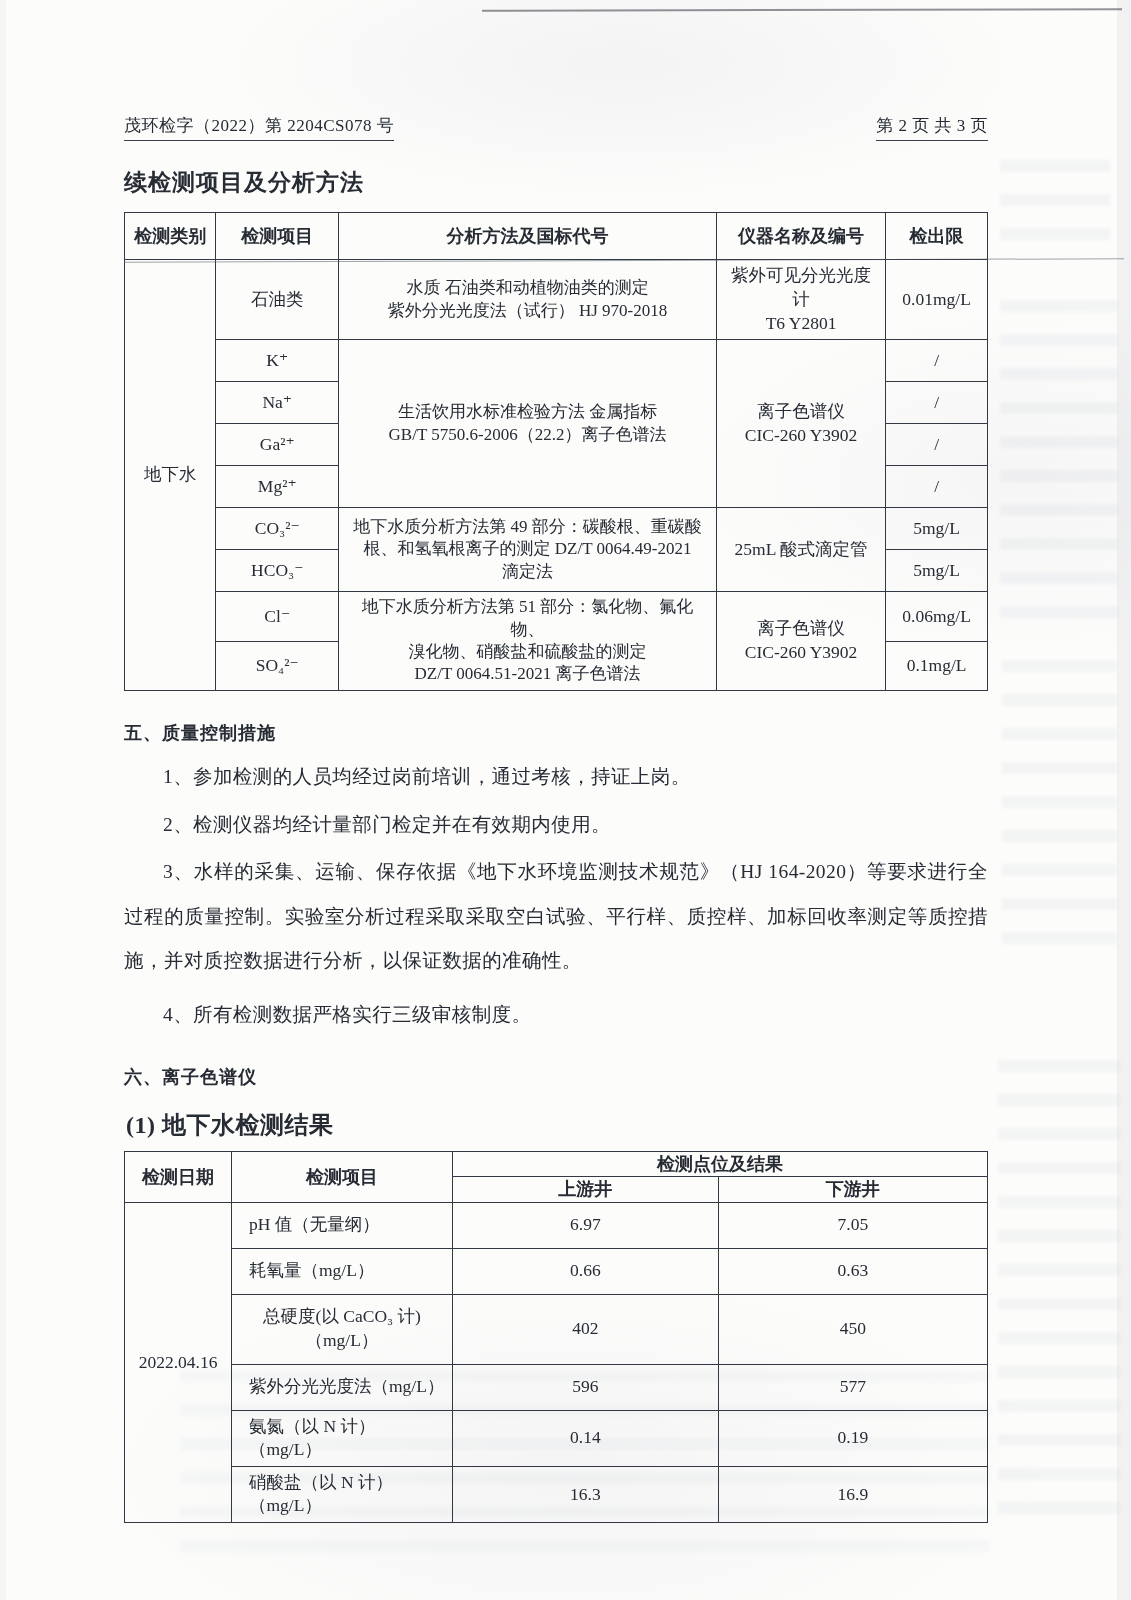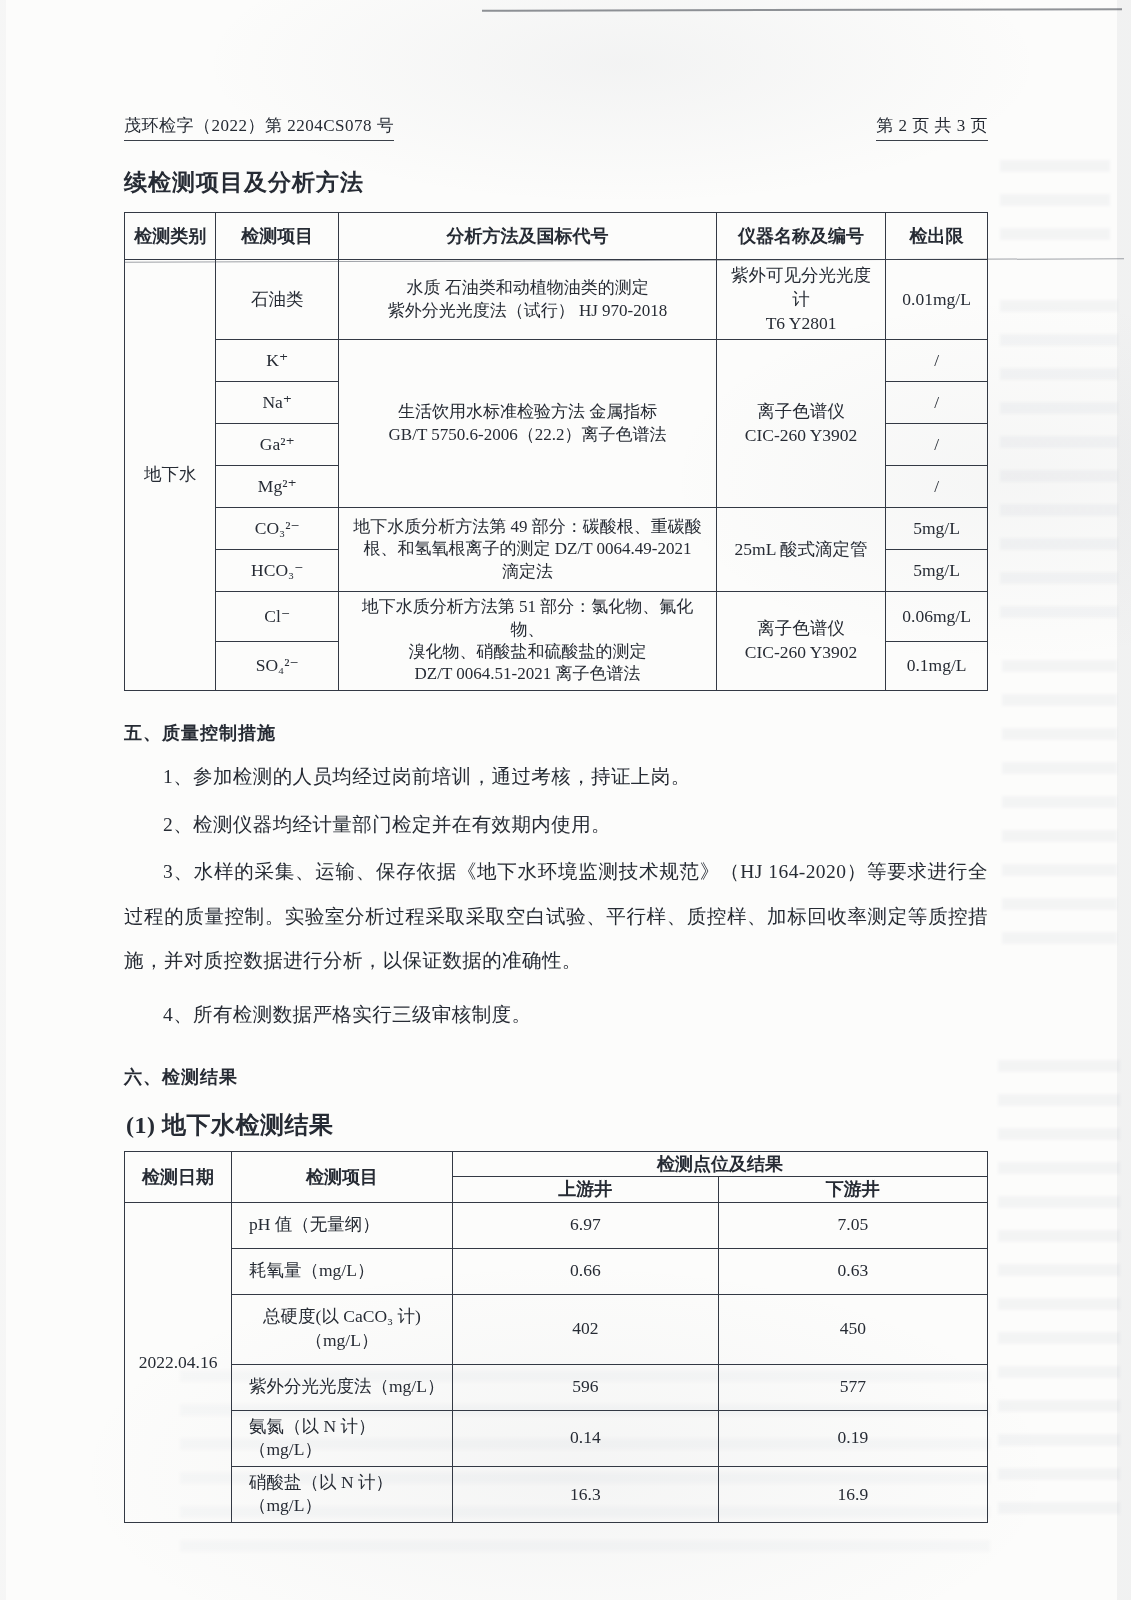--- a/index.html
+++ b/index.html
@@ -182,21 +182,21 @@
     <h2 class="sec-title">五、质量控制措施</h2>
     <div class="qc-paras">
       <p>1、参加检测的人员均经过岗前培训，通过考核，持证上岗。</p>
       <p>2、检测仪器均经计量部门检定并在有效期内使用。</p>
       <p class="long">3、水样的采集、运输、保存依据《地下水环境监测技术规范》（HJ 164-2020）等要求进行全过程的质量控制。实验室分析过程采取采取空白试验、平行样、质控样、加标回收率测定等质控措施，并对质控数据进行分析，以保证数据的准确性。</p>
       <p>4、所有检测数据严格实行三级审核制度。</p>
     </div>
   </div>
 
   <div class="results-sec">
-    <h2 class="sec-title">六、检测结果</h2>
+    <h2 class="sec-title">六、离子色谱仪</h2>
     <h3 class="sub-title">(1) 地下水检测结果</h3>
 
     <table class="result-table">
       <colgroup>
           <col class="c1">
           <col class="c2">
           <col class="c3">
           <col class="c4">
         </colgroup>
       <thead>

